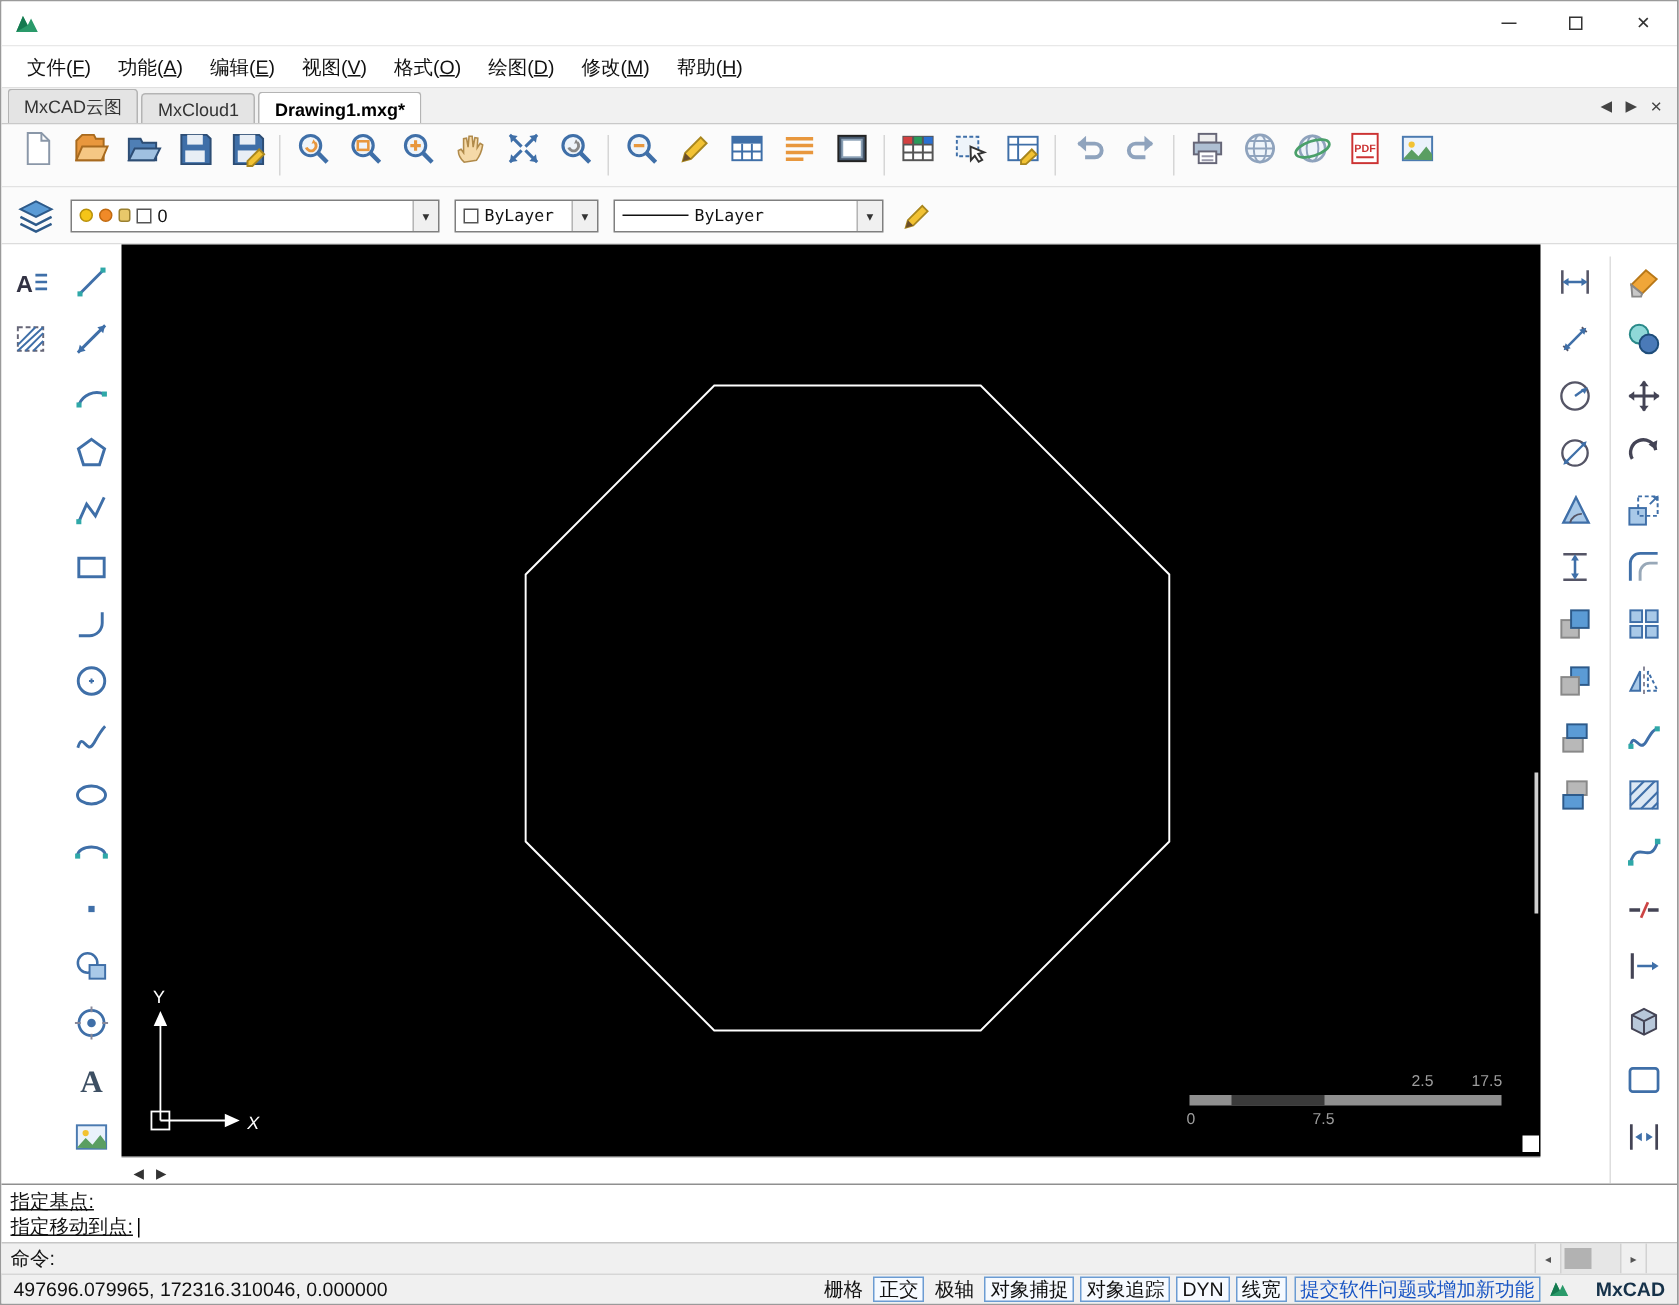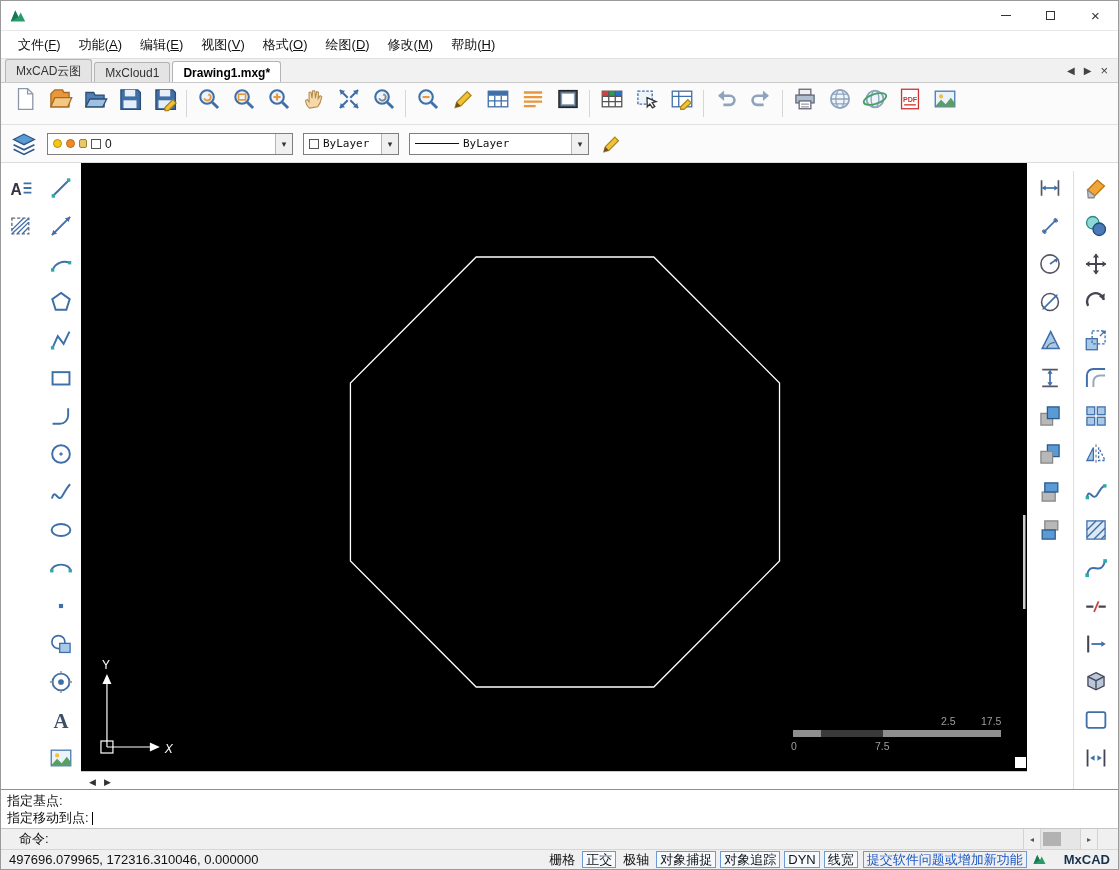--- a/index.html
+++ b/index.html
@@ -77,24 +77,24 @@
 
   
   .layouttabs{height:20px;flex:none;background:#fff;border-top:1px solid #c9c9c9;display:flex;align-items:center;font-size:12px;padding-left:4px;}
   .lt-nav{font-size:9px;color:#333;padding:0 4px;}
   .ltab-wrap{display:flex;height:100%;align-items:stretch;margin-left:2px;}
   .ltab{padding:1px 13px 0;border-right:1px solid #9a9a9a;border-left:1px solid #9a9a9a;margin-right:-1px;color:#222;display:flex;align-items:center;background:#ececec;margin-top:24px;}
   .ltab.active{background:#fff;font-weight:bold;}
 
   
   .command{height:60px;flex:none;border-top:1px solid #8f8f8f;background:#fff;display:flex;flex-direction:column;font-size:13px;color:#111;}
-  .cmd-history{flex:1;padding:2px 6px 0;line-height:17px;overflow:hidden;}
+  .cmd-history{flex:1;padding:2px 6px 0;line-height:17px;overflow:hidden;text-decoration:underline;}
   .cmd-line{height:17px;white-space:nowrap;}
   .cursor{display:inline-block;width:1px;height:13px;background:#000;margin-left:3px;vertical-align:middle;}
-  .cmd-prompt-row{height:21px;flex:none;background:#f0f0f0;border-top:1px solid #c6c6c6;display:flex;align-items:center;padding-left:18px;}
+  .cmd-prompt-row{height:21px;flex:none;background:#f0f0f0;border-top:1px solid #c6c6c6;display:flex;align-items:center;padding-left:6px;}
   .cmd-scroll{margin-left:auto;display:flex;align-items:stretch;height:100%;}
   .scroll-btn{width:17px;display:flex;align-items:center;justify-content:center;font-size:8px;color:#555;background:#f0f0f0;border-left:1px solid #d2d2d2;}
   .scroll-track{width:40px;background:#e6e6e6;position:relative;border-left:1px solid #d2d2d2;}
   .scroll-thumb{position:absolute;left:2px;top:3px;bottom:3px;width:18px;background:#b2b2b2;}
   .scroll-corner{width:21px;background:#f0f0f0;border-left:1px solid #d2d2d2;}
 
   
   .statusbar{height:20px;flex:none;background:#f0f0f0;border-top:1px solid #d6d6d6;display:flex;align-items:center;font-size:13px;padding:0 8px;color:#111;}
   .sb-right{margin-left:auto;display:flex;align-items:center;gap:5px;}
   .toggles{display:flex;align-items:center;gap:4px;}

